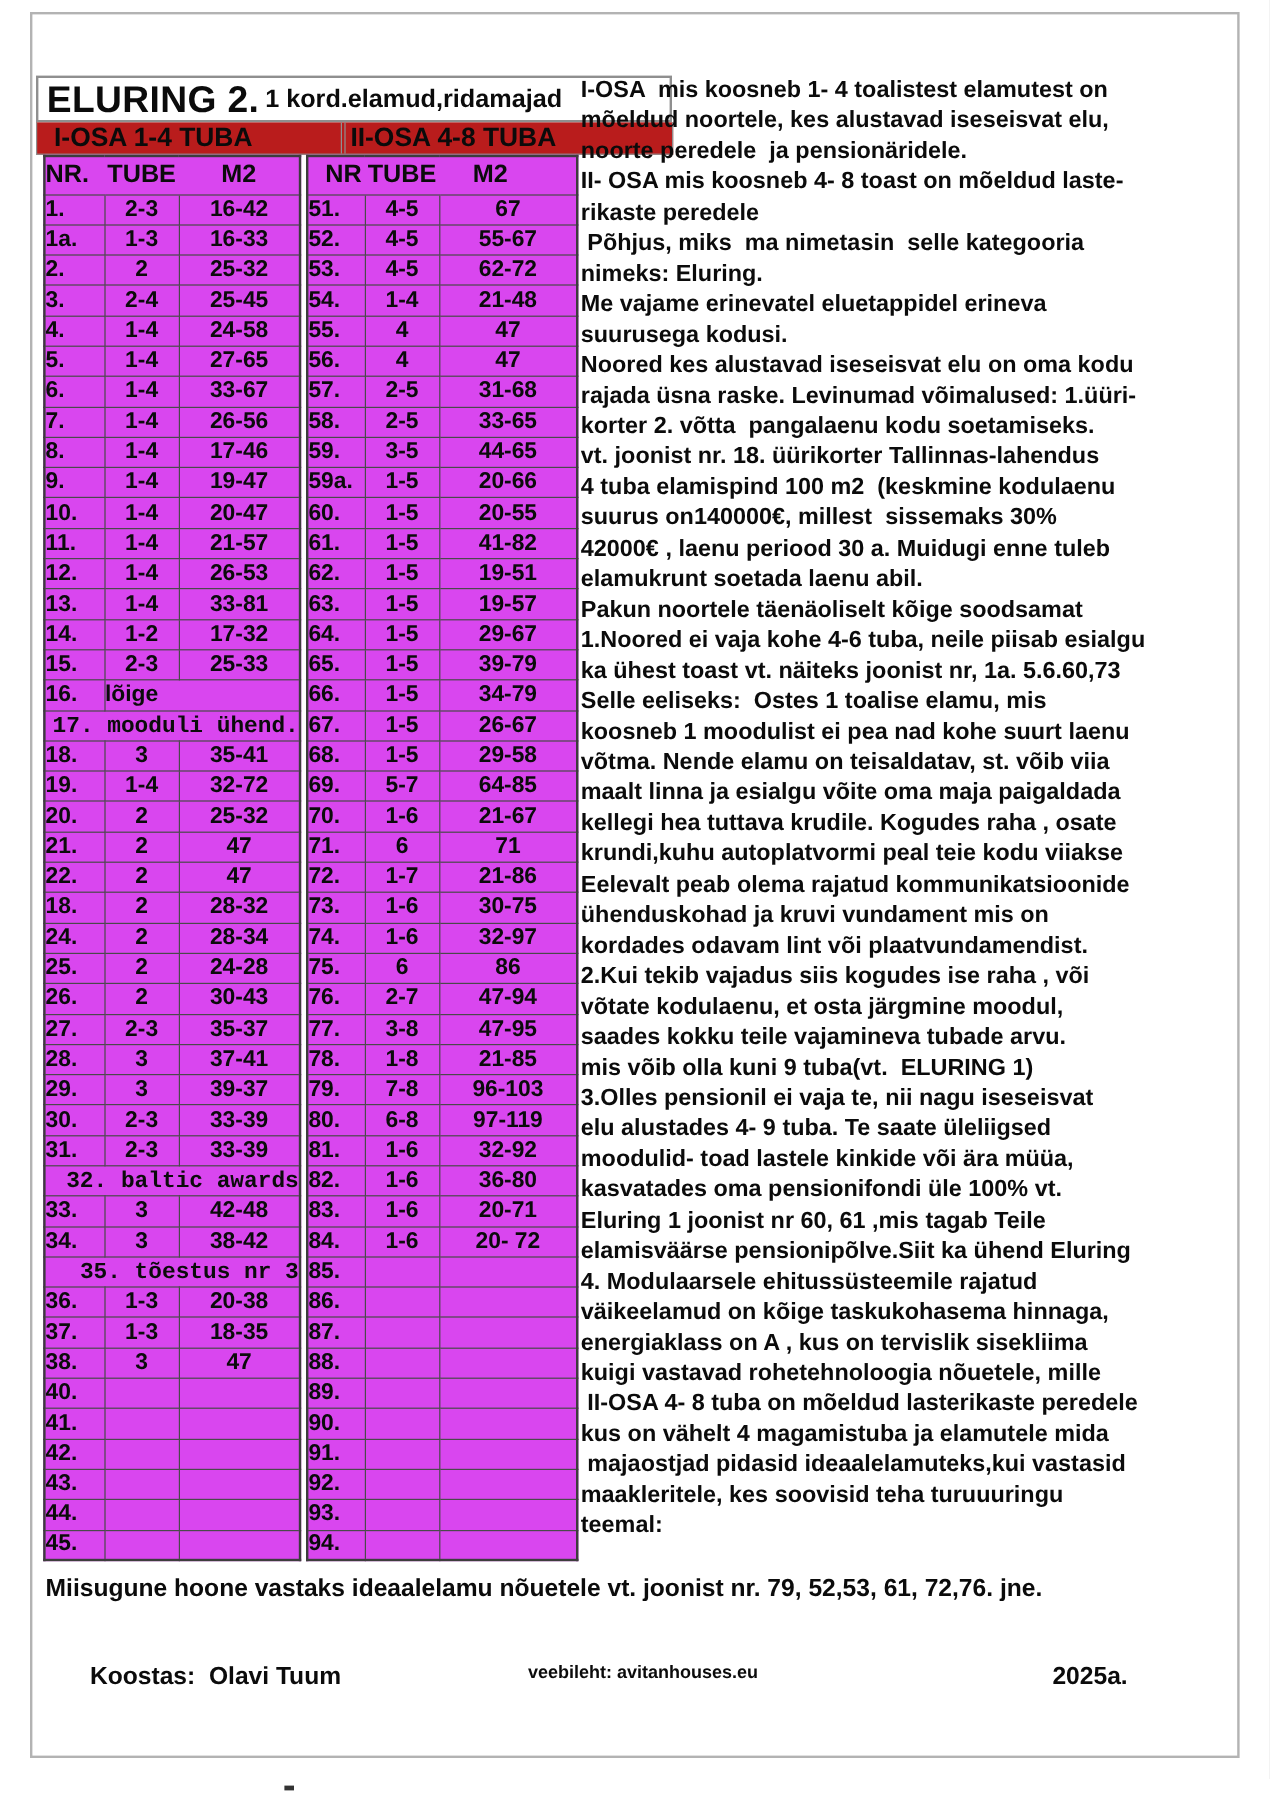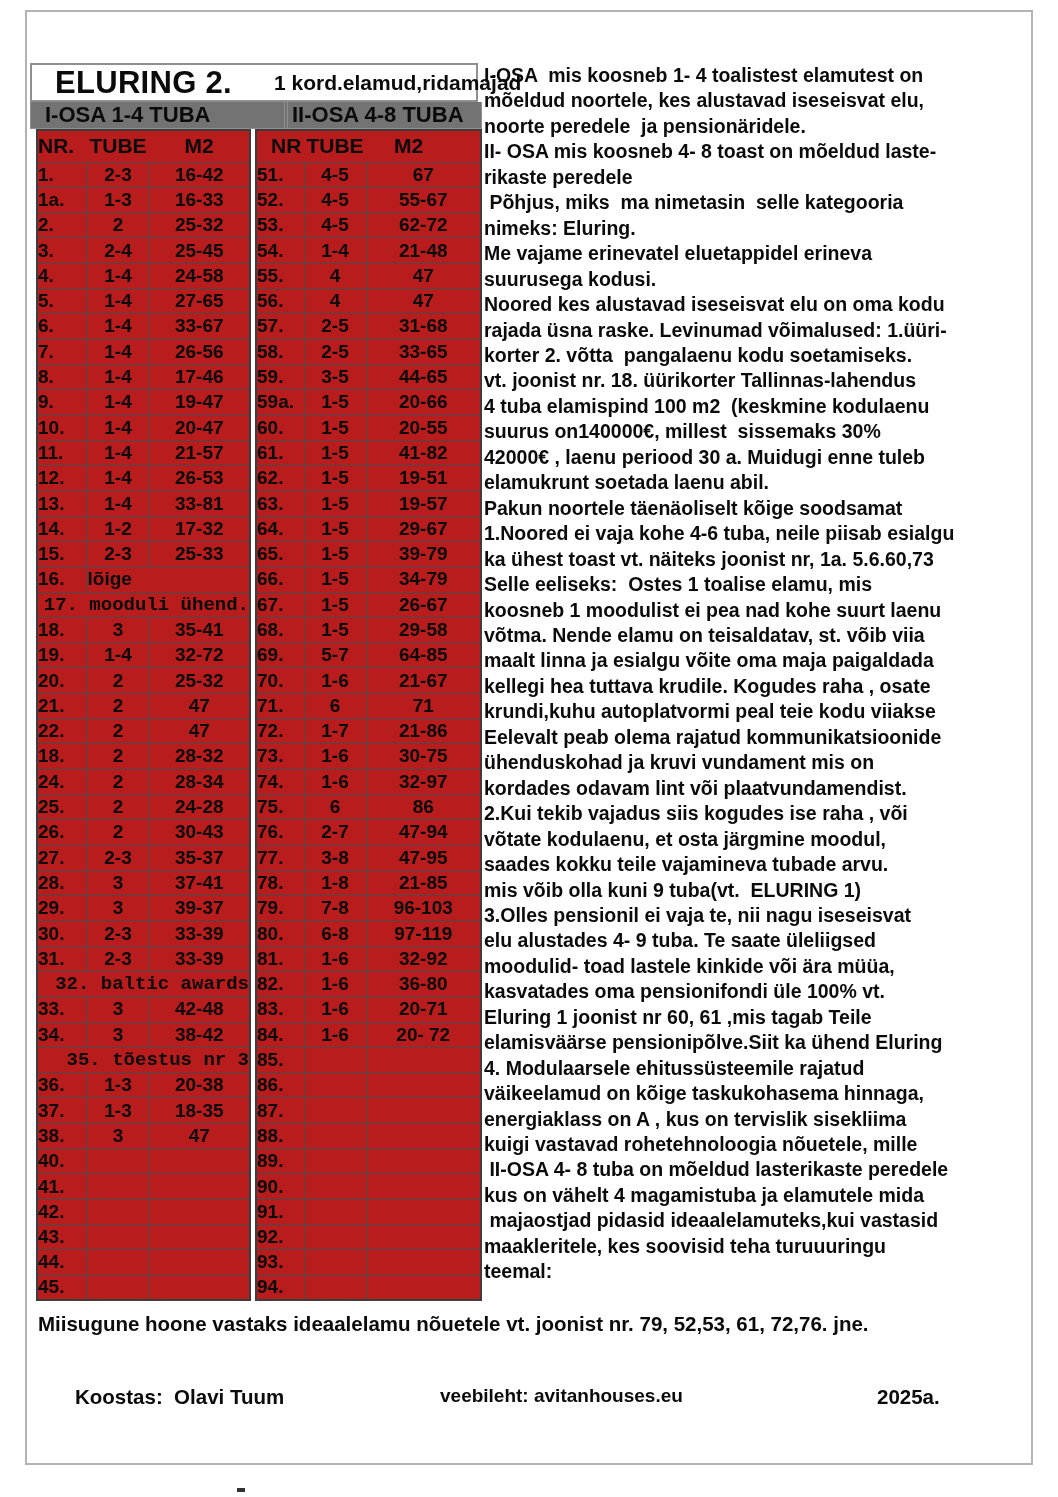--- a/index.html
+++ b/index.html
@@ -7,38 +7,38 @@
   .page {
     position:relative; width:1058px; height:1497px; background:#ffffff;
     font-family:"Liberation Sans", sans-serif; color:#0b0b0b; overflow:hidden;
     margin:0 auto;
   }
   .frame {
     position:absolute; left:25px; top:10px; width:1008px; height:1455px;
     border:2px solid #b3b3b3; background:transparent;
   }
   .title-box {
-    position:absolute; left:30px; top:63px; width:448px; height:39px;
+    position:absolute; left:30px; top:63px; width:530px; height:39px;
     border:2px solid #8f8f8f; background:#fff;
-    display:flex; align-items:center; padding-left:23px; white-space:nowrap;gap:37px;
+    display:flex; align-items:center; padding-left:7px; white-space:nowrap;
   }
   .title-main { font-size:31px; font-weight:bold; letter-spacing:0.3px; }
   .title-sub  { font-size:21px; font-weight:bold; margin-left:5px; }
   .osa-row {
-    position:absolute; left:30px; top:102px; width:452px; height:27px;
+    position:absolute; left:30px; top:102px; width:531px; height:27px;
     border-left:1px solid #8f8f8f; border-right:1px solid #8f8f8f; border-bottom:1px solid #8f8f8f;
-    display:flex; background:#737373;
+    display:flex; background:#b91c1c;
   }
   .osa-cell { font-size:22px; font-weight:bold; display:flex; align-items:center; white-space:nowrap; }
   .osa-left  { width:257px; padding-left:14px; border-right:4px double #8f8f8f; }
   .osa-right { flex:1; padding-left:4px; }
 
   .t1wrap { position:absolute; left:36px;  top:129px; }
   .t2wrap { position:absolute; left:255px; top:129px; }
-  table.dtable { border-collapse:collapse; table-layout:fixed; background:#b91c1c; border:2px solid #3d3d3d; }
+  table.dtable { border-collapse:collapse; table-layout:fixed; background:#d946ef; border:2px solid #3d3d3d; }
   table.dtable td {
     border:1.5px solid #4a4a4a; font-size:19px; font-weight:bold;
     height:25.3px; padding:0; overflow:hidden; white-space:nowrap; vertical-align:middle;
   }
   table.dtable tr.hrow td {
     border-left:none; border-right:none; border-top:none; border-bottom:1.5px solid #4a4a4a;
     height:32px; font-size:21px;
   }
   td.c-nr { text-align:left; padding-left:6px; }
   td.c-tube { text-align:center; }
@@ -47,21 +47,21 @@
   td.c-merged { text-align:left; padding-left:6px; }
 
   .desc { position:absolute; left:484px; top:63px; width:552px; }
   .desc .tline { font-size:19.5px; font-weight:bold; line-height:25.45px; white-space:pre; }
 
   .bottom-note {
     position:absolute; left:38px; top:1312px; width:1000px;
     font-size:20.5px; font-weight:bold; white-space:pre;
   }
   .footer-author  { position:absolute; left:75px;  top:1385px; font-size:20.5px; font-weight:bold; white-space:pre; }
-  .footer-website { position:absolute; left:440px; top:1385px; font-size:19px; font-weight:bold; white-space:pre; }
+  .footer-website { position:absolute; left:440px; top:1385px; font-size:15px; font-weight:bold; white-space:pre; }
   .footer-year    { position:absolute; left:877px; top:1385px; font-size:20.5px; font-weight:bold; white-space:pre; }
   .stray-mark { position:absolute; left:237px; top:1488px; width:8px; height:4px; background:#333; }
 </style>
 </head>
 <body>
 
 <div class="page">
   <div class="frame"></div>
 
   <div class="title-box">

